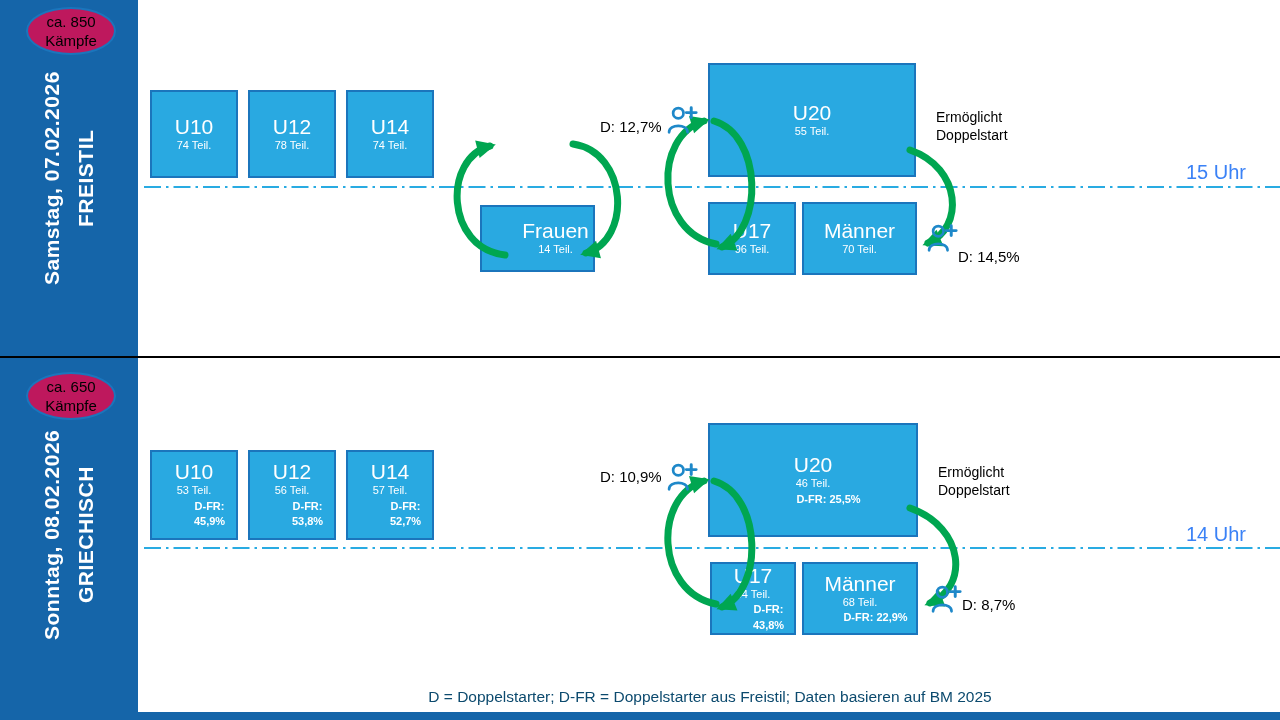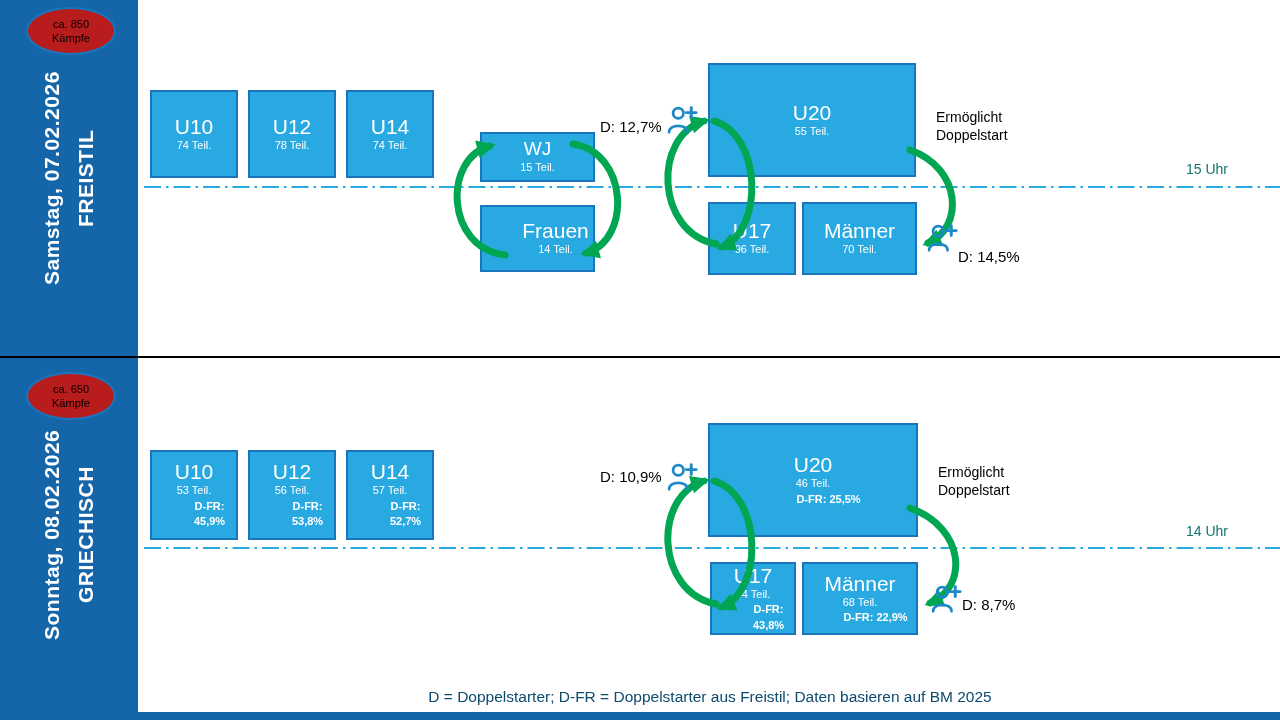--- a/index.html
+++ b/index.html
@@ -12,23 +12,23 @@
   .sidebar.s2{top:358px;height:354px;}
   .sidebar-inner{position:absolute;inset:0;display:flex;flex-direction:column;
                  align-items:center;justify-content:center;gap:10px;
                  writing-mode:vertical-rl;transform:rotate(180deg);
                  color:#fff;font-weight:700;font-size:21px;letter-spacing:.5px;}
   .bottom-strip{position:absolute;left:0;top:712px;width:1280px;height:8px;background:#1565A9;z-index:1;}
   .separator{position:absolute;left:0;top:356px;width:1280px;height:2px;background:#000;z-index:2;}
 
   
   .badge{position:absolute;width:86px;height:44px;border-radius:50%;
-         background:#b91c1c;border:2px solid #1B75BC;color:#000;
+         background:#be185d;border:2px solid #1B75BC;color:#000;
          display:flex;flex-direction:column;align-items:center;justify-content:center;
-         font-size:11px;line-height:1.3;z-index:3;}
+         font-size:15px;line-height:1.3;z-index:3;}
   .badge.b1{left:26px;top:7px;}
   .badge.b2{left:26px;top:372px;}
 
   
   .box{position:absolute;background:#29A9E1;border:2px solid #1B75BC;box-sizing:border-box;
        display:flex;flex-direction:column;align-items:center;justify-content:center;
        color:#fff;text-align:center;z-index:2;}
   .box-title{font-size:21px;line-height:1.1;}
   .box-sub{font-size:11px;line-height:1.4;}
   .box-sub.bold{font-weight:700;margin-left:31px;}
@@ -48,21 +48,21 @@
   .p2-u10{left:150px;top:450px;width:88px;height:90px;}
   .p2-u12{left:248px;top:450px;width:88px;height:90px;}
   .p2-u14{left:346px;top:450px;width:88px;height:90px;}
   .p2-u20{left:708px;top:423px;width:210px;height:114px;}
   .p2-u17{left:710px;top:562px;width:86px;height:73px;}
   .p2-maenner{left:802px;top:562px;width:116px;height:73px;}
 
   
   .anno{position:absolute;color:#000;font-size:15px;z-index:6;white-space:nowrap;}
   .anno.doppel{line-height:1.25;font-size:14px;white-space:normal;width:110px;}
-  .time-label{position:absolute;color:#0f766e;font-size:14px;z-index:6;}
+  .time-label{position:absolute;color:#3b82f6;font-size:20px;z-index:6;}
   .t1{left:1186px;top:161px;}
   .t2{left:1186px;top:523px;}
   .d1a{left:600px;top:118px;}
   .d1b{left:958px;top:248px;}
   .d2a{left:600px;top:468px;}
   .d2b{left:962px;top:596px;}
   .dop1{left:936px;top:109px;}
   .dop2{left:938px;top:464px;}
 
   .footer-note{position:absolute;left:140px;right:0;top:688px;text-align:center;
@@ -99,24 +99,20 @@
     <div class="box-sub">74 Teil.</div>
   </div>
   <div class="box p1-u12">
     <div class="box-title">U12</div>
     <div class="box-sub">78 Teil.</div>
   </div>
   <div class="box p1-u14">
     <div class="box-title">U14</div>
     <div class="box-sub">74 Teil.</div>
   </div>
-  <div class="box small p1-wj">
-    <div class="box-title">WJ</div>
-    <div class="box-sub">15 Teil.</div>
-  </div>
   <div class="box p1-frauen">
     <div class="box-title">Frauen</div>
     <div class="box-sub">14 Teil.</div>
   </div>
   <div class="box p1-u20">
     <div class="box-title">U20</div>
     <div class="box-sub">55 Teil.</div>
   </div>
   <div class="box p1-u17">
     <div class="box-title">U17</div>

